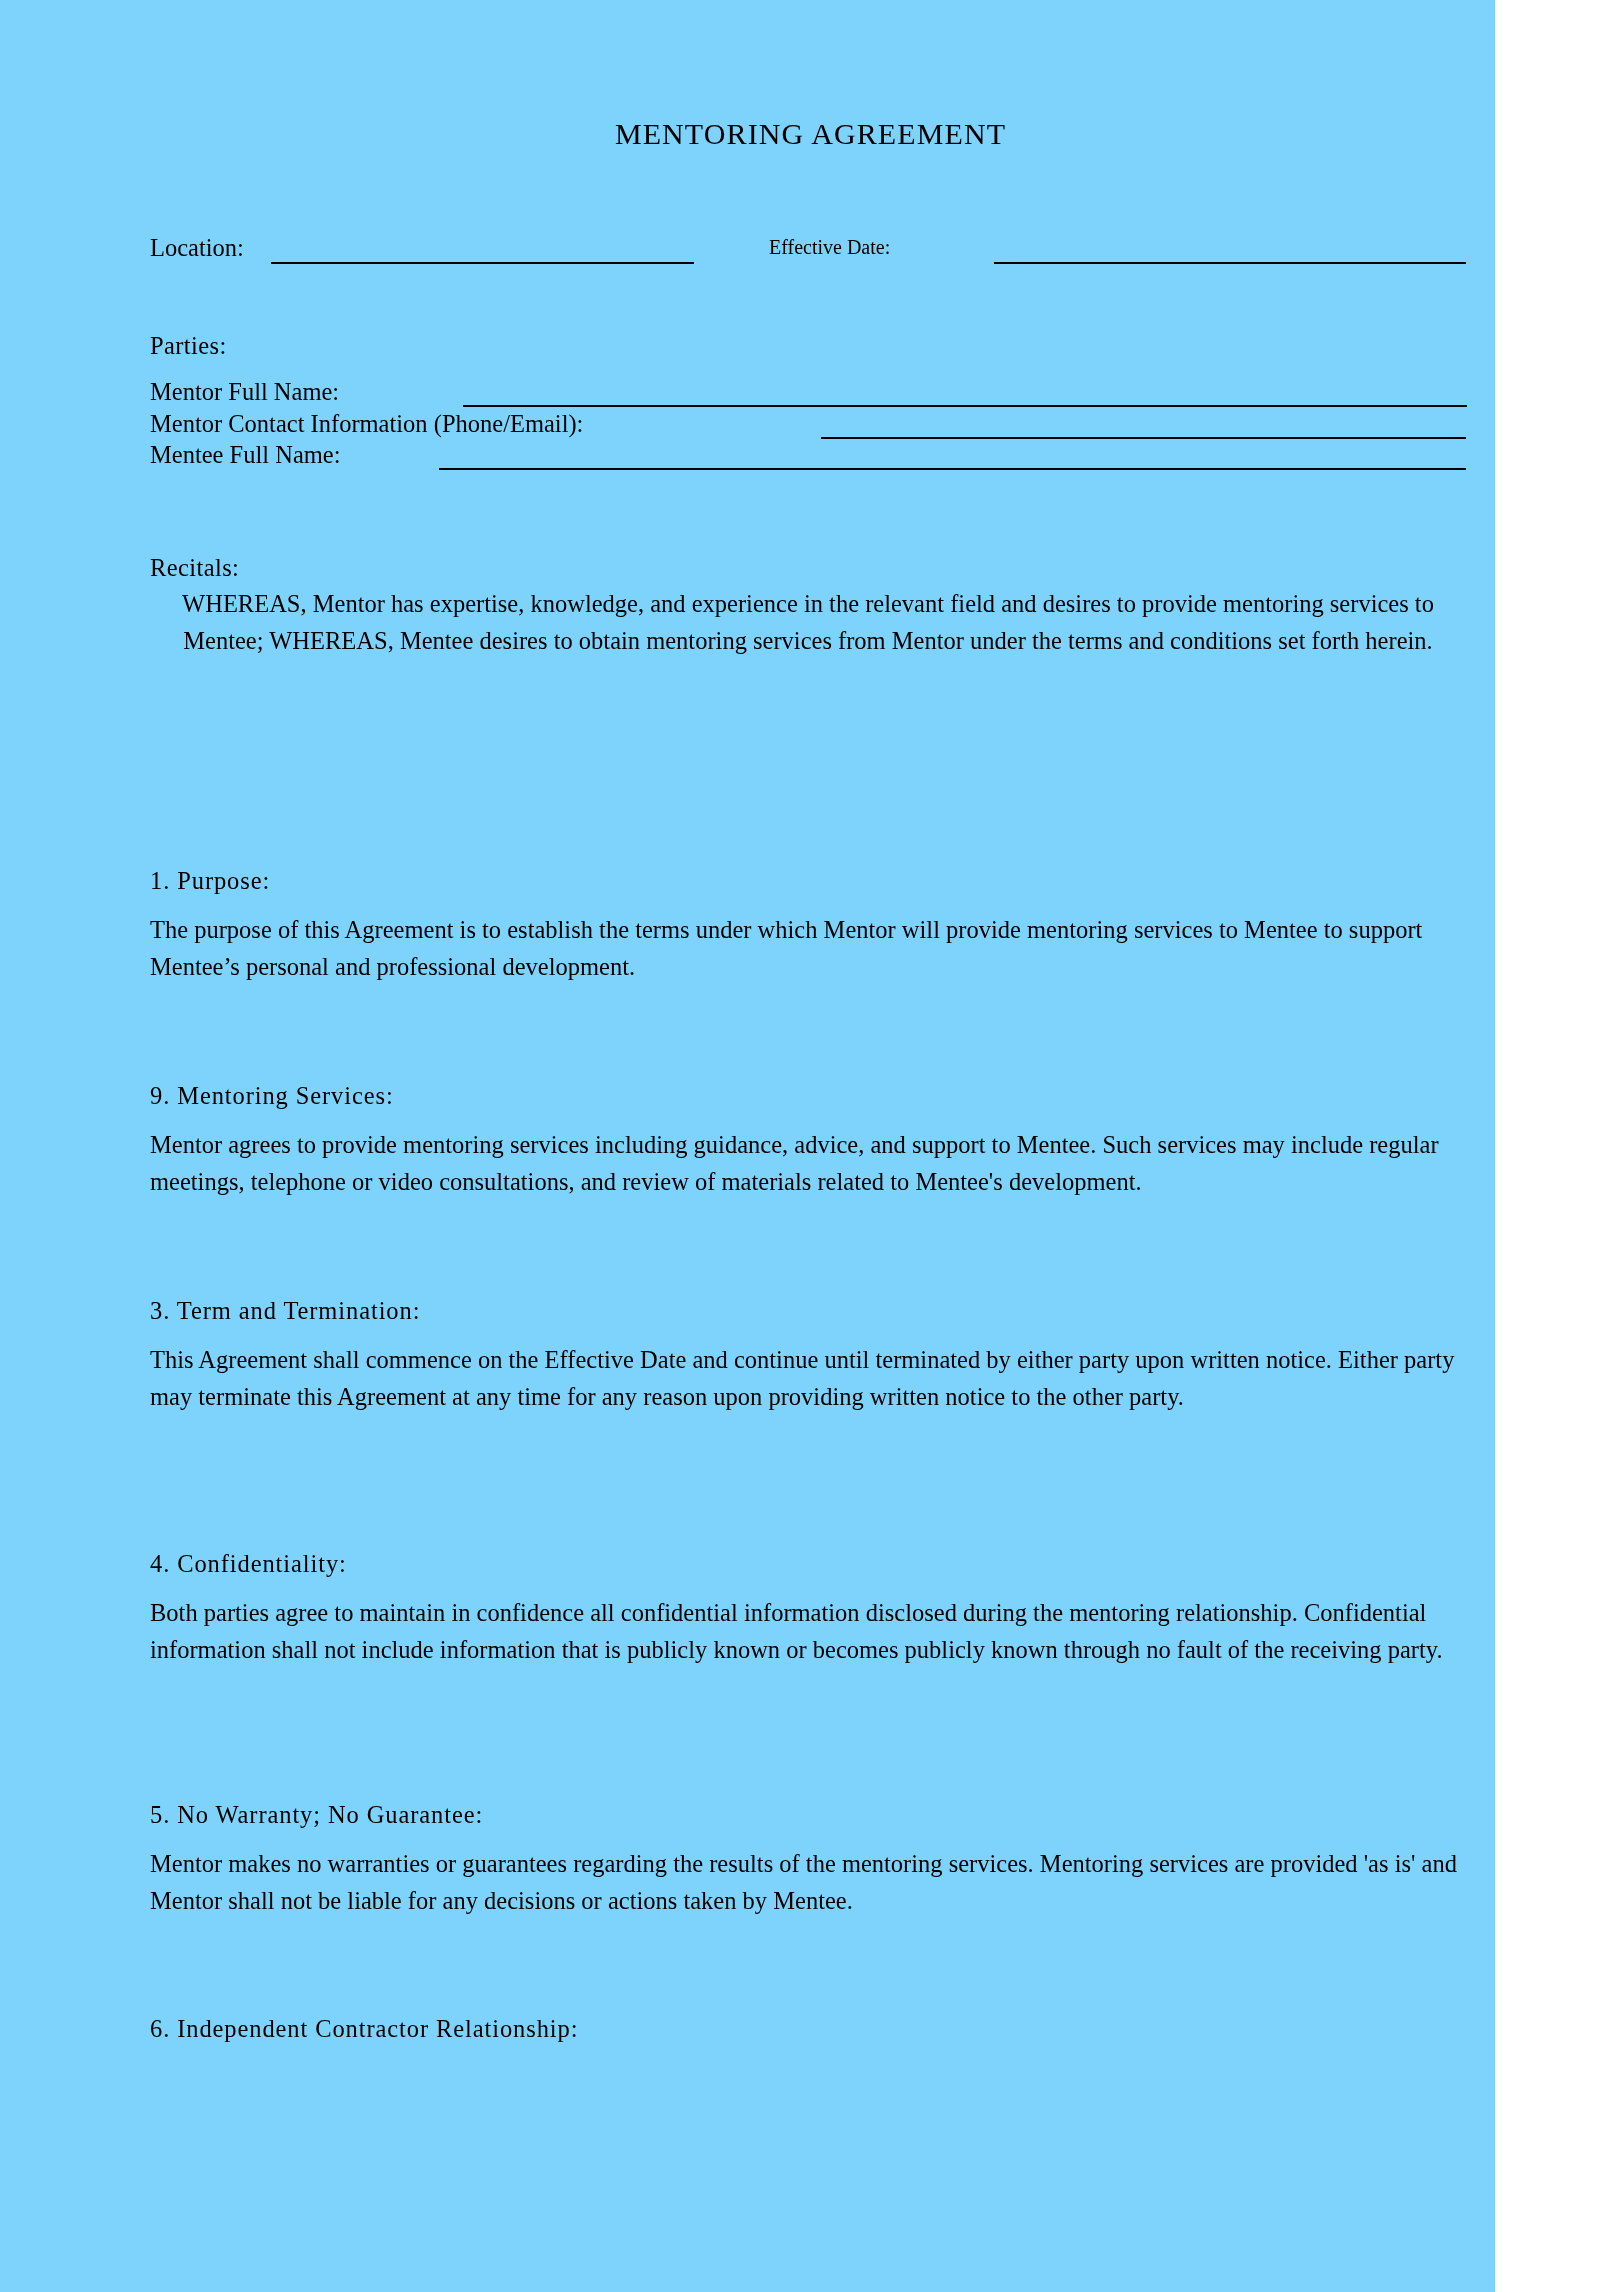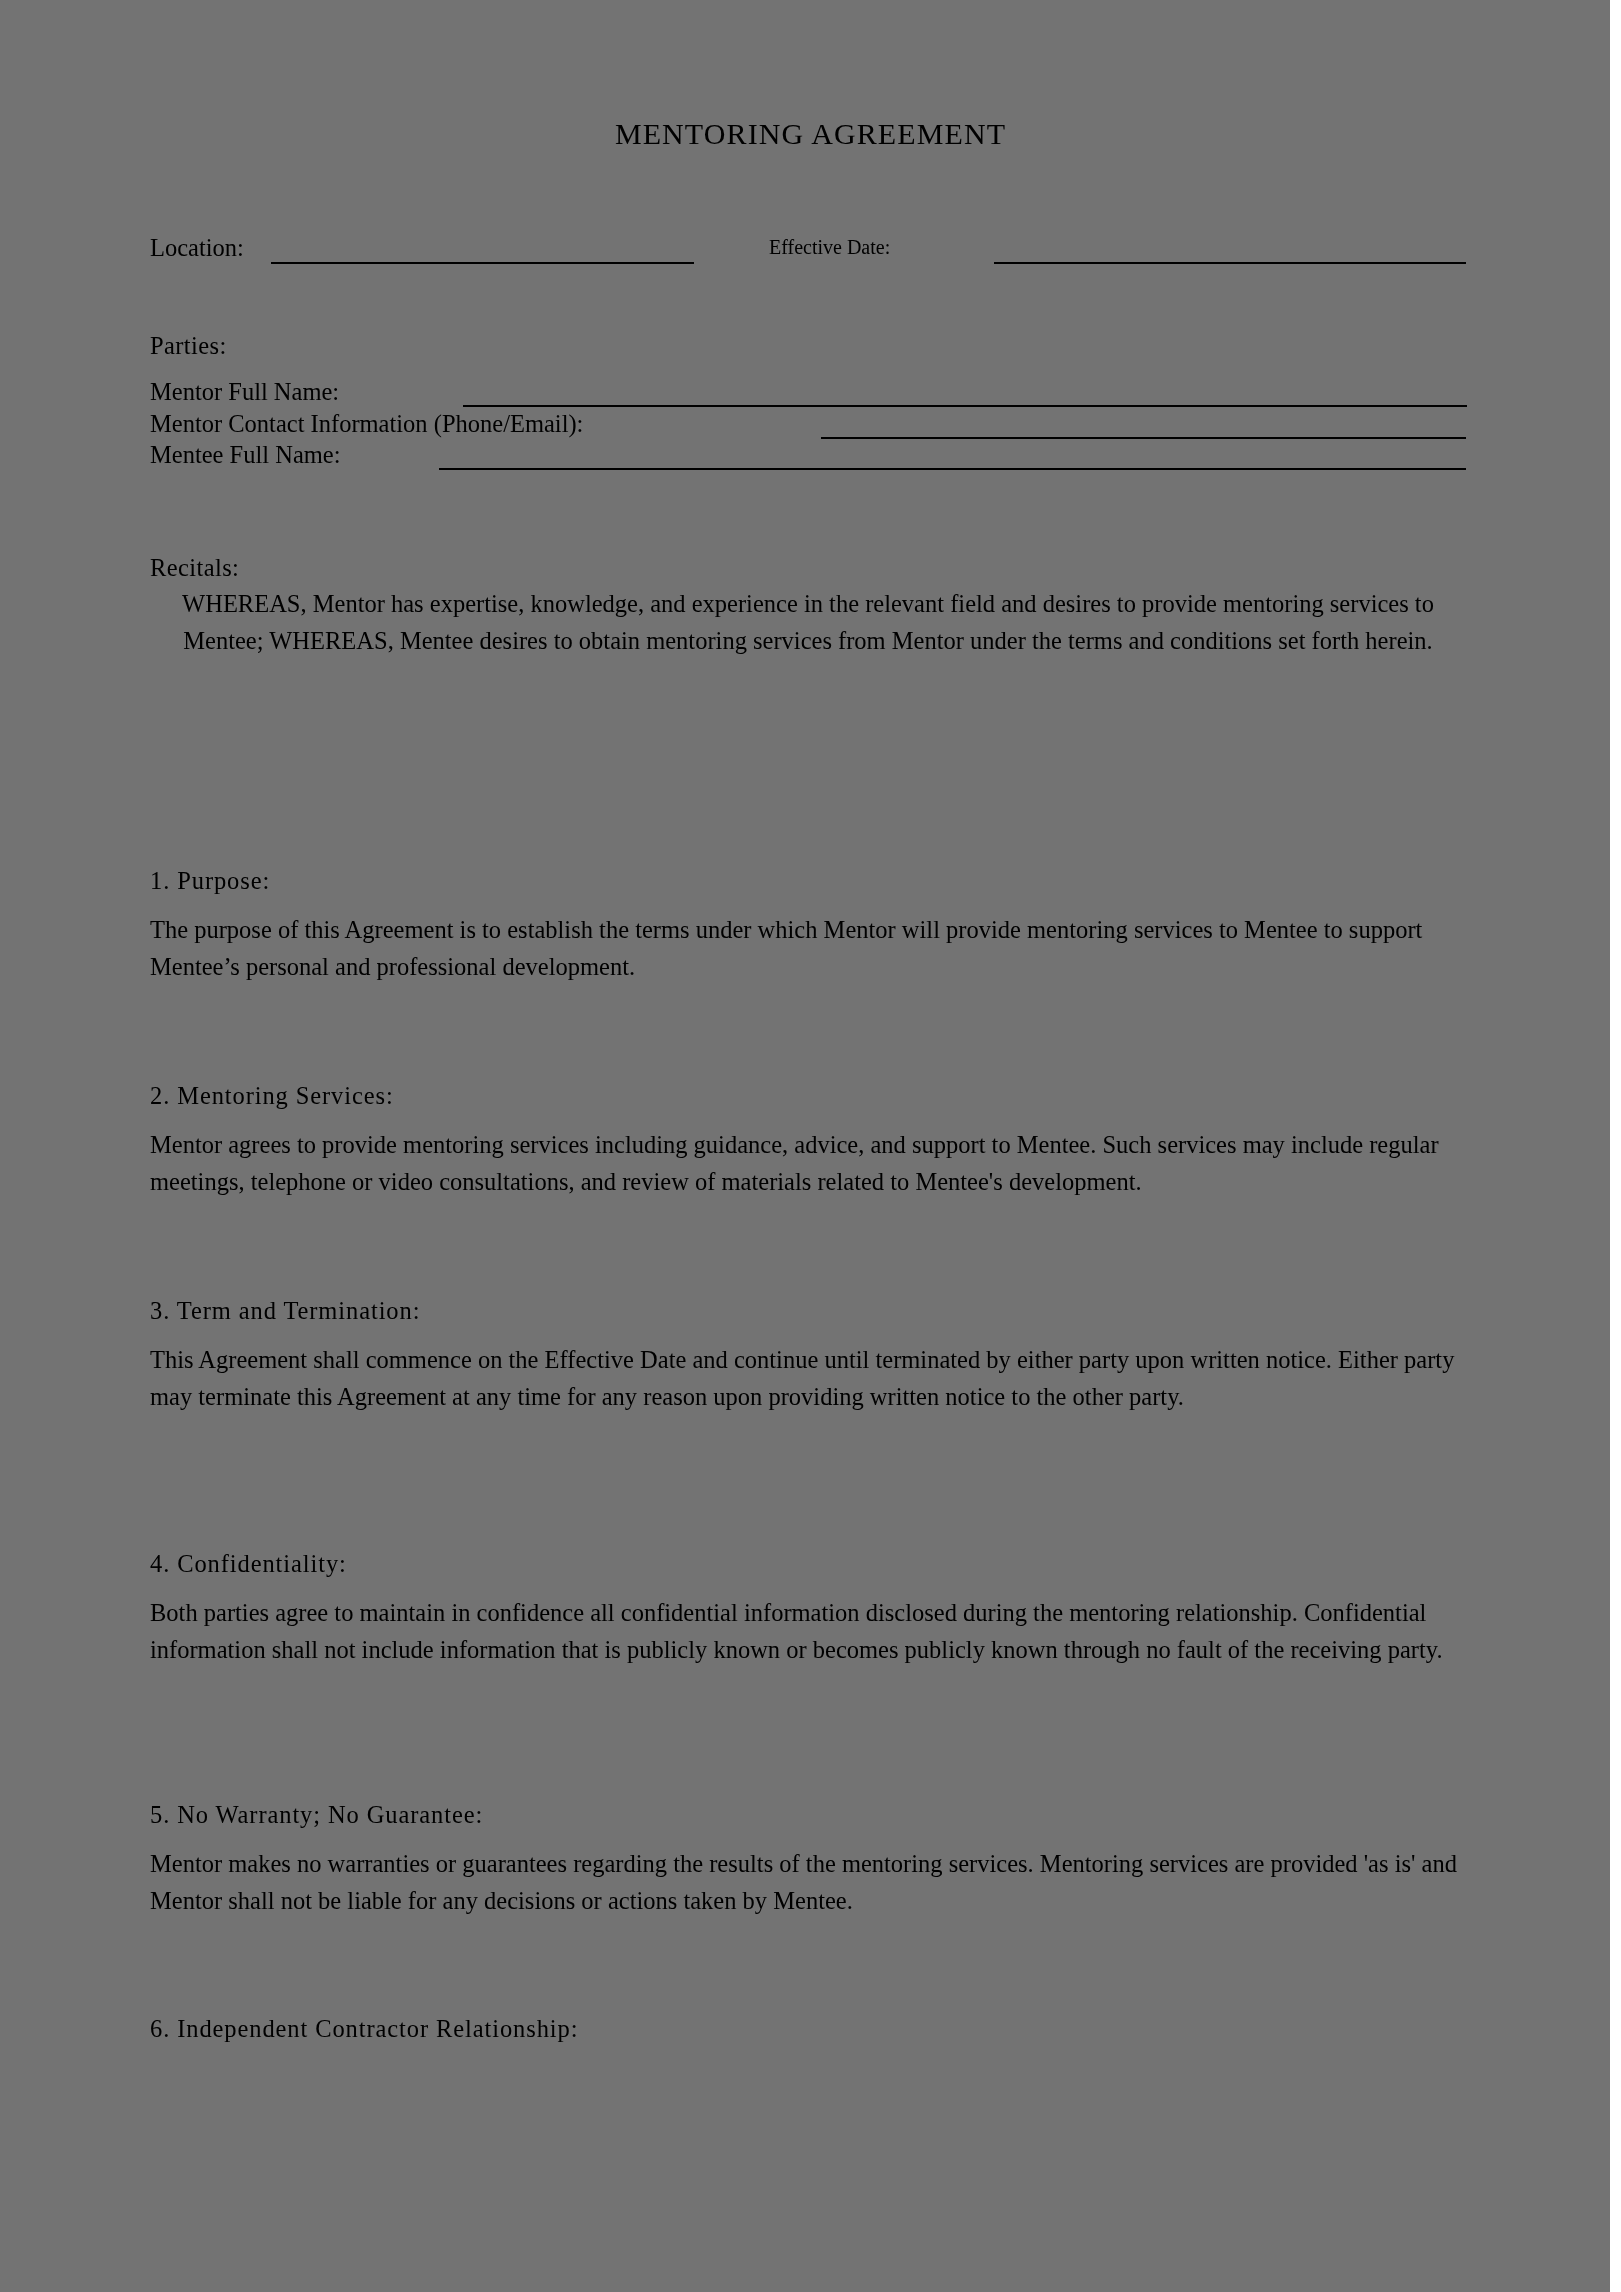--- a/index.html
+++ b/index.html
@@ -14,23 +14,23 @@
     font-family: "Liberation Serif", "DejaVu Serif", serif;
     color: #000000;
     position: relative;
     overflow: hidden;
   }
 
   .page {
     position: absolute;
     left: 0;
     top: 0;
-    width: 1610px;
+    width: 1495px;
     height: 2293px;
-    background: #737373;
+    background: #7dd3fc;
     padding: 0;
   }
 
   .doc-title {
     position: absolute;
     left: 0;
     top: 116px;
     width: 1621px;
     text-align: center;
     font-size: 30px;
@@ -184,21 +184,21 @@
     <span class="prule"></span>
   </div>
 
 
   <div class="col recitals-heading">Recitals:</div>
   <div class="col recitals-body">WHEREAS, Mentor has expertise, knowledge, and experience in the relevant field and desires to provide mentoring services to Mentee; WHEREAS, Mentee desires to obtain mentoring services from Mentor under the terms and conditions set forth herein.</div>
 
   <div class="col sec-heading s1h">1. Purpose:</div>
   <div class="col sec-body s1b">The purpose of this Agreement is to establish the terms under which Mentor will provide mentoring services to Mentee to support Mentee’s personal and professional development.</div>
 
-  <div class="col sec-heading s2h">2. Mentoring Services:</div>
+  <div class="col sec-heading s2h">9. Mentoring Services:</div>
   <div class="col sec-body s2b">Mentor agrees to provide mentoring services including guidance, advice, and support to Mentee. Such services may include regular meetings, telephone or video consultations, and review of materials related to Mentee's development.</div>
 
   <div class="col sec-heading s3h">3. Term and Termination:</div>
   <div class="col sec-body s3b">This Agreement shall commence on the Effective Date and continue until terminated by either party upon written notice. Either party may terminate this Agreement at any time for any reason upon providing written notice to the other party.</div>
 
   <div class="col sec-heading s4h">4. Confidentiality:</div>
   <div class="col sec-body s4b">Both parties agree to maintain in confidence all confidential information disclosed during the mentoring relationship. Confidential information shall not include information that is publicly known or becomes publicly known through no fault of the receiving party.</div>
 
   <div class="col sec-heading s5h">5. No Warranty; No Guarantee:</div>
   <div class="col sec-body s5b">Mentor makes no warranties or guarantees regarding the results of the mentoring services. Mentoring services are provided 'as is' and Mentor shall not be liable for any decisions or actions taken by Mentee.</div>

